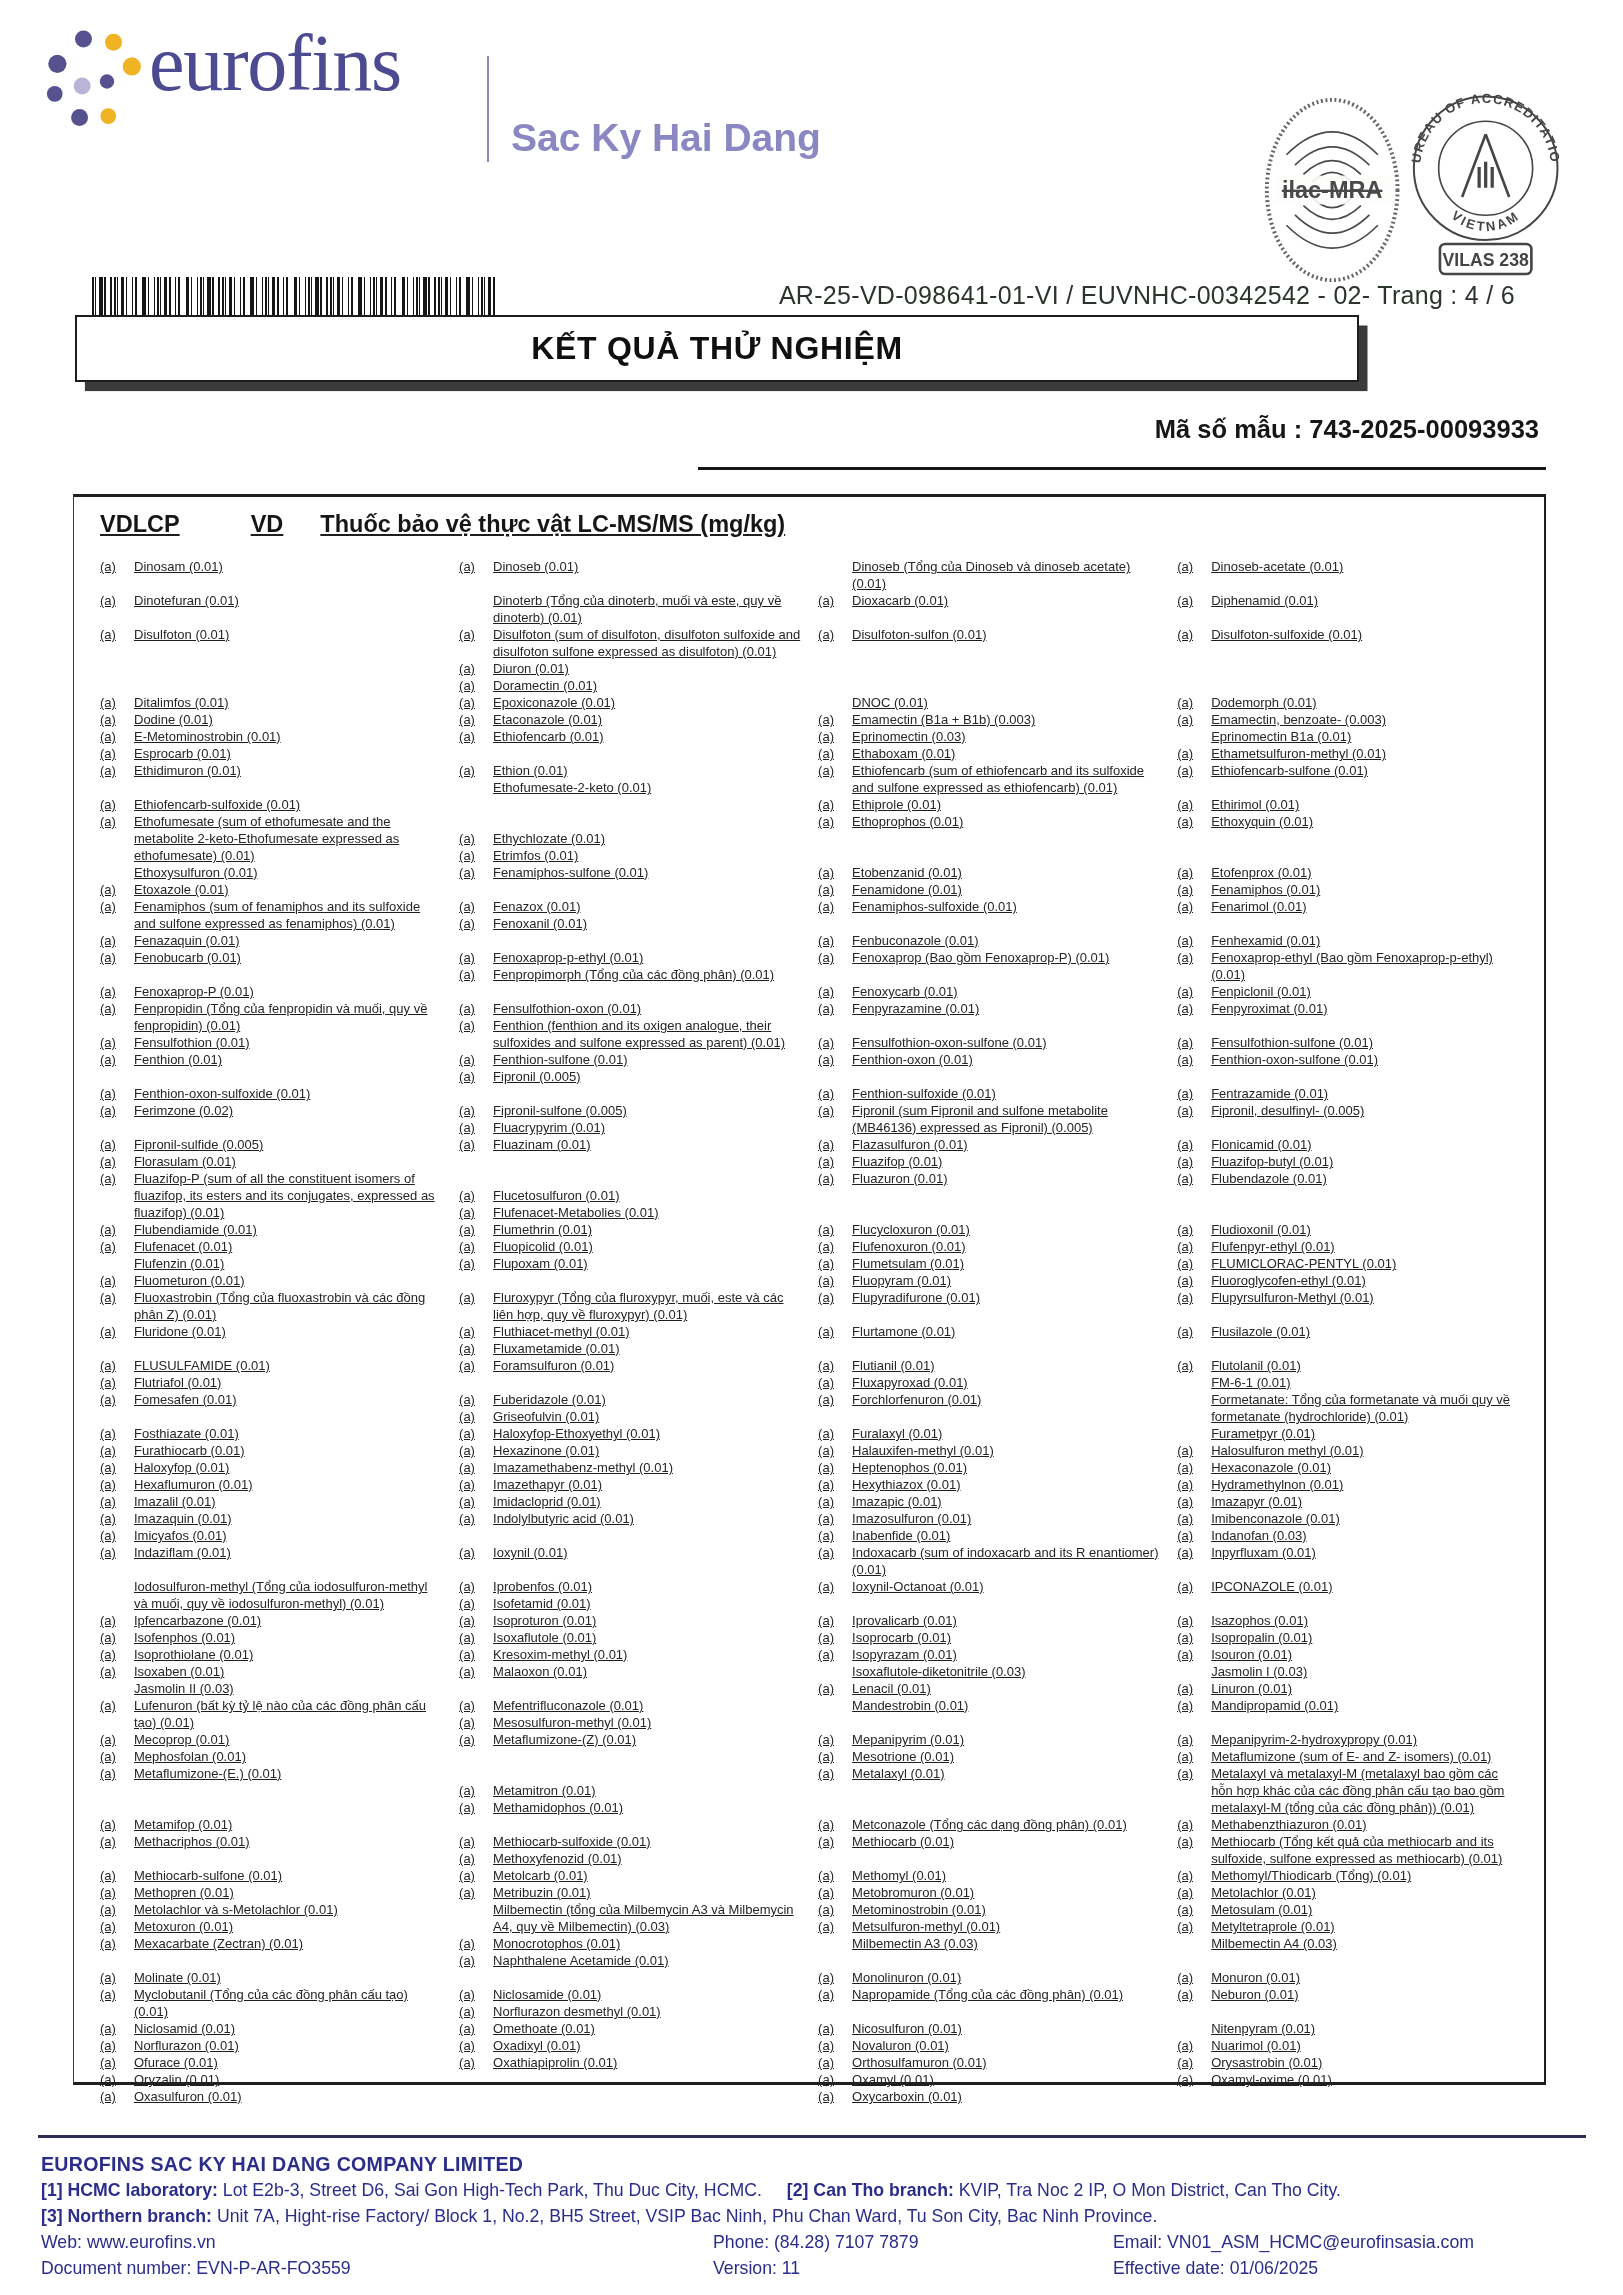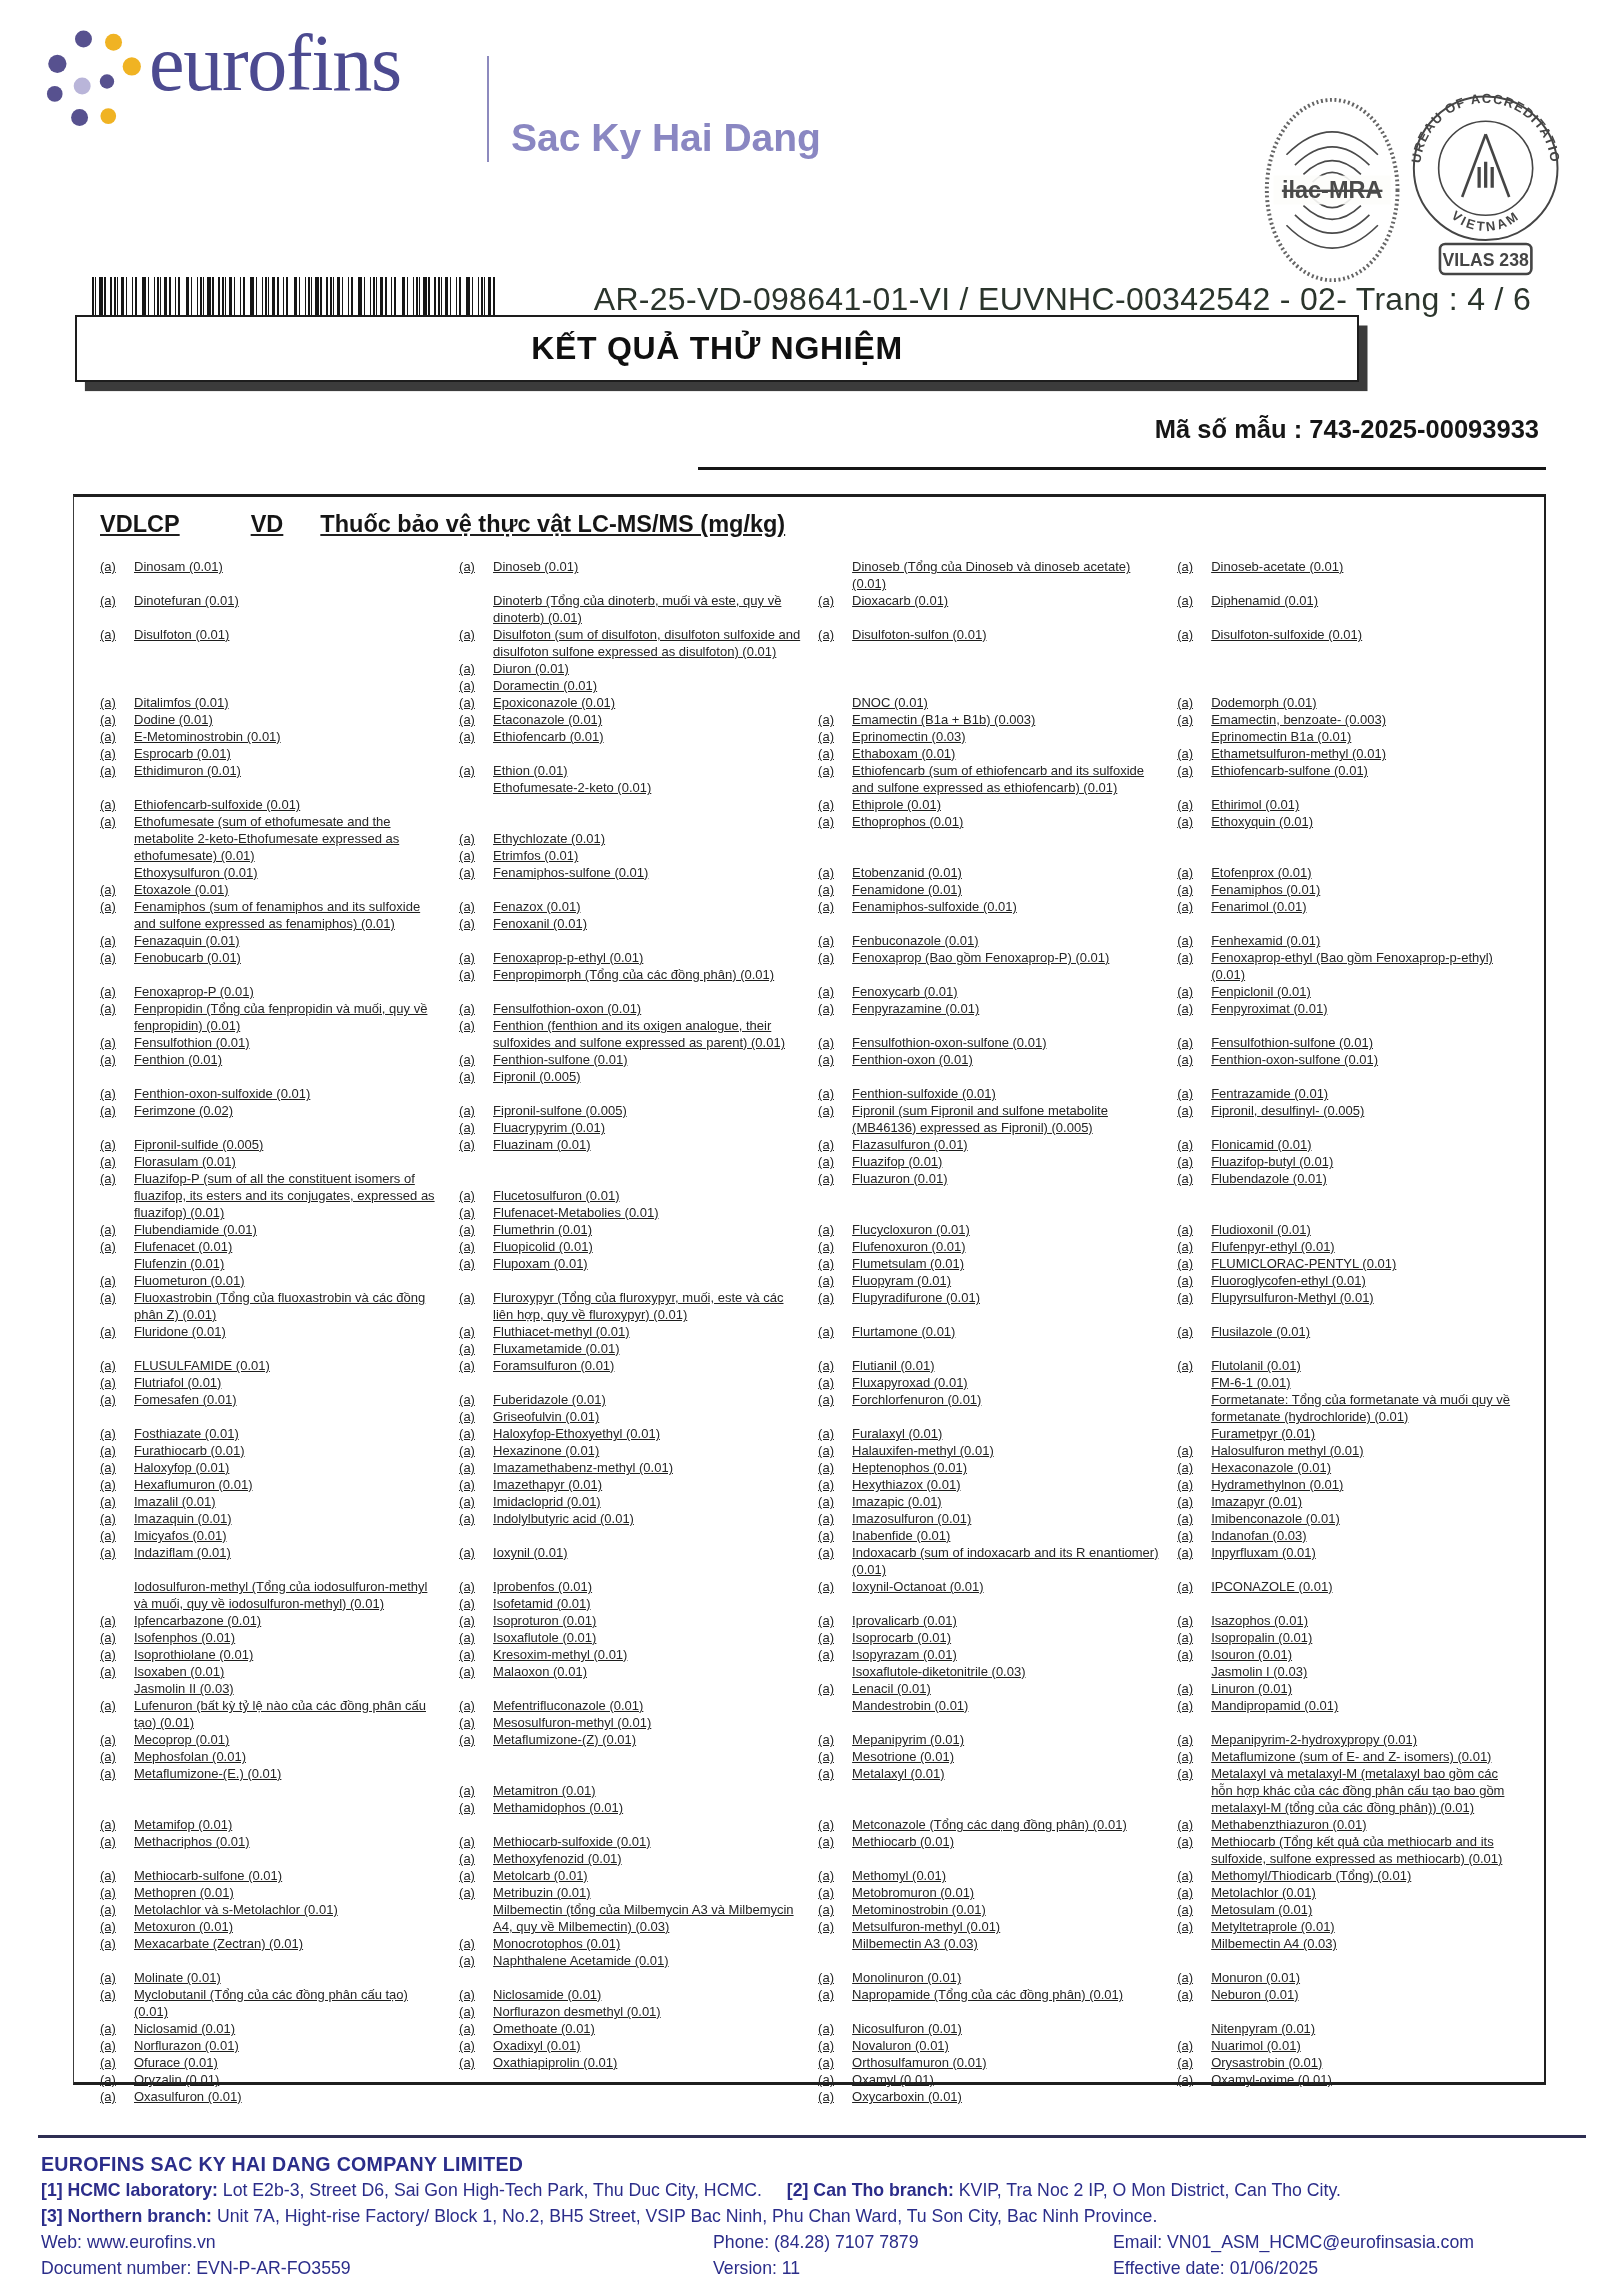--- a/index.html
+++ b/index.html
@@ -14,21 +14,21 @@
   .subbrand{position:absolute;left:503px;top:116px;font-size:39px;font-weight:bold;color:#8a87c2;margin-left:8px;}
 
   .stamp1{position:absolute;left:1259px;top:92px;width:147px;height:196px;}
   .stamp2{position:absolute;left:1406px;top:82px;width:160px;height:196px;}
 
   .barcode{position:absolute;left:92px;top:277px;width:404px;height:63px;
     background:
       repeating-linear-gradient(90deg,#161616 0 2px,transparent 2px 3.3px,#161616 3.3px 3.9px,transparent 3.9px 7.2px,
         #161616 7.2px 10.5px,transparent 10.5px 12.4px,#161616 12.4px 13.7px,transparent 13.7px 18.3px,
         #161616 18.3px 19.6px,transparent 19.6px 21.6px);}
-  .refline{position:absolute;right:92px;top:281px;font-size:32px;color:#2b352c;letter-spacing:0.3px;}
+  .refline{position:absolute;right:108px;top:281px;font-size:25px;color:#2b352c;letter-spacing:0.3px;}
 
   .titlebox{position:absolute;left:75px;top:315px;width:1280px;height:63px;background:#fff;
             border:2.6px solid #1d1d1d;box-shadow:9.2px 9.8px 0 -0.7px #3b3b3b;
             display:flex;align-items:center;justify-content:center;}
   .titlebox .t{font-size:32px;font-weight:bold;letter-spacing:0.7px;color:#101010;}
 
   .samplecode{position:absolute;right:84px;top:415px;font-size:25.5px;font-weight:bold;color:#161616;}
   .sampleline{position:absolute;left:698px;top:467px;width:848px;height:3.3px;background:#161616;}
 
   

